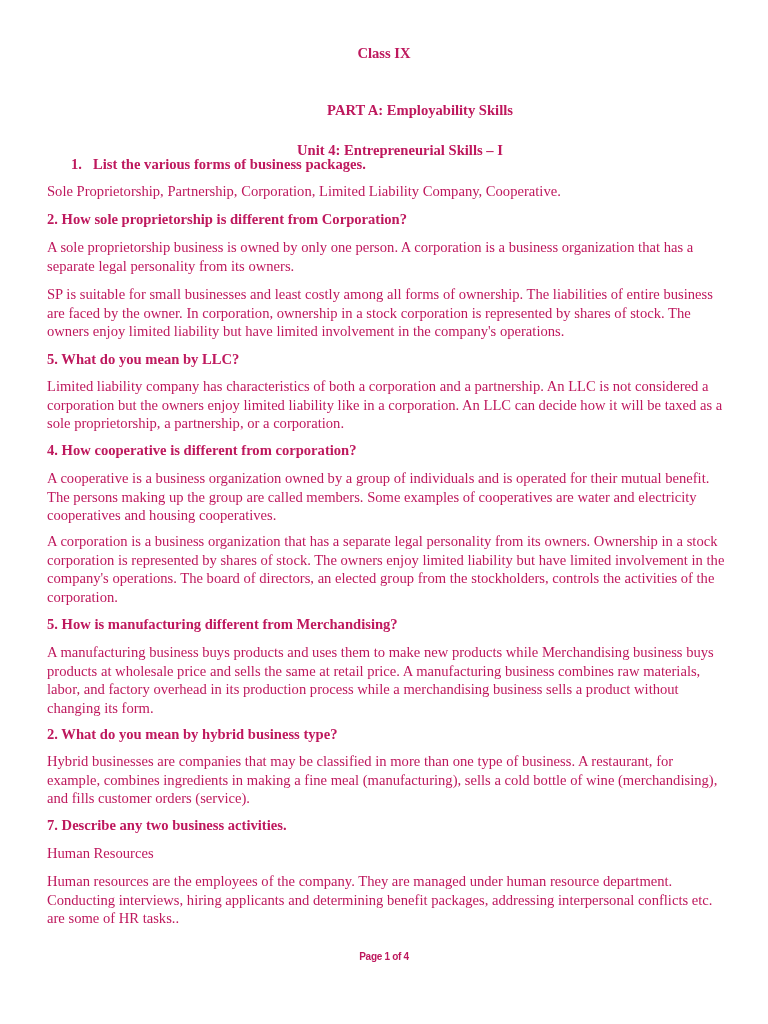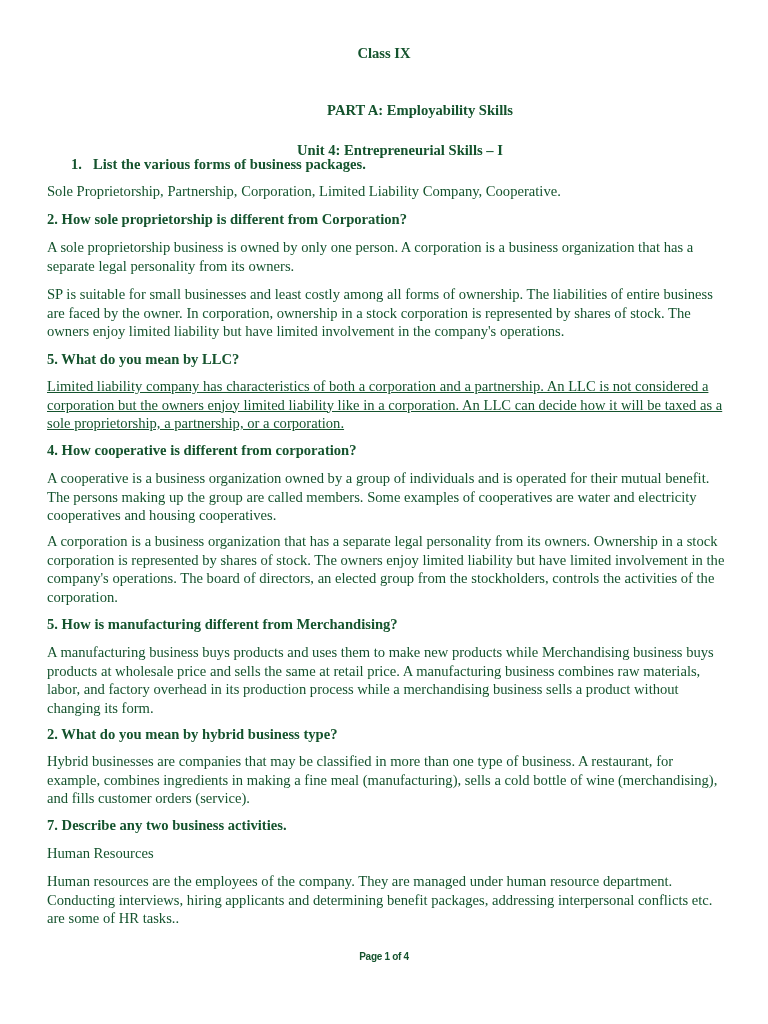--- a/index.html
+++ b/index.html
@@ -1,19 +1,19 @@
 <!DOCTYPE html>
 <html><head>
 <meta charset="utf-8">
 <style>
   html, body { margin: 0; padding: 0; background: #ffffff; }
   body { width: 768px; height: 1024px; overflow: hidden; position: relative; }
   .page {
     position: absolute; left: 0; top: 0; width: 768px; height: 1024px;
-    font-family: "Liberation Serif", serif; color: #14532d;
+    font-family: "Liberation Serif", serif; color: #be185d;
     font-size: 14.6px; line-height: 18.5px;
   }
   .center { position: absolute; left: 0; width: 768px; text-align: center; font-weight: bold; }
   .block { position: absolute; left: 47px; width: 680px; }
   .q { font-weight: bold; }
   .li { position: absolute; left: 71px; font-weight: bold; }
   .li .num { display: inline-block; width: 22px; }
   .footer {
     position: absolute; left: 0; width: 768px; text-align: center;
     font-family: "Liberation Sans", sans-serif; font-weight: bold; font-size: 10px;
@@ -32,21 +32,21 @@
   <div class="li" style="top:155px;">
     <span class="num">1.</span><span>List the various forms of business packages.</span>
   </div>
   <div class="block" style="top:182px;">Sole Proprietorship, Partnership, Corporation, Limited Liability Company, Cooperative.</div>
 
   <div class="block q" style="top:210px;">2. How sole proprietorship is different from Corporation?</div>
   <div class="block" style="top:285px;">SP is suitable for small businesses and least costly among all forms of ownership. The liabilities of entire business are faced by the owner. In corporation, ownership in a stock corporation is represented by shares of stock. The owners enjoy limited liability but have limited involvement in the company's operations.</div>
   <div class="block" style="top:238px;">A sole proprietorship business is owned by only one person. A corporation is a business organization that has a separate legal personality from its owners.</div>
 
   <div class="block q" style="top:350px;">5. What do you mean by LLC?</div>
-  <div class="block" style="top:377px;text-decoration:underline;">Limited liability company has characteristics of both a corporation and a partnership. An LLC is not considered a corporation but the owners enjoy limited liability like in a corporation. An LLC can decide how it will be taxed as a sole proprietorship, a partnership, or a corporation.</div>
+  <div class="block" style="top:377px;">Limited liability company has characteristics of both a corporation and a partnership. An LLC is not considered a corporation but the owners enjoy limited liability like in a corporation. An LLC can decide how it will be taxed as a sole proprietorship, a partnership, or a corporation.</div>
 
   <div class="block q" style="top:441px;">4. How cooperative is different from corporation?</div>
   <div class="block" style="top:469px;">A cooperative is a business organization owned by a group of individuals and is operated for their mutual benefit. The persons making up the group are called members. Some examples of cooperatives are water and electricity cooperatives and housing cooperatives.</div>
   <div class="block" style="top:532px;">A corporation is a business organization that has a separate legal personality from its owners. Ownership in a stock corporation is represented by shares of stock. The owners enjoy limited liability but have limited involvement in the company's operations. The board of directors, an elected group from the stockholders, controls the activities of the corporation.</div>
 
   <div class="block q" style="top:615px;">5. How is manufacturing different from Merchandising?</div>
   <div class="block" style="top:643px;">A manufacturing business buys products and uses them to make new products while Merchandising business buys products at wholesale price and sells the same at retail price. A manufacturing business combines raw materials, labor, and factory overhead in its production process while a merchandising business sells a product without changing its form.</div>
 
   <div class="block q" style="top:725px;">2. What do you mean by hybrid business type?</div>
   <div class="block" style="top:752px;">Hybrid businesses are companies that may be classified in more than one type of business. A restaurant, for example, combines ingredients in making a fine meal (manufacturing), sells a cold bottle of wine (merchandising), and fills customer orders (service).</div>

